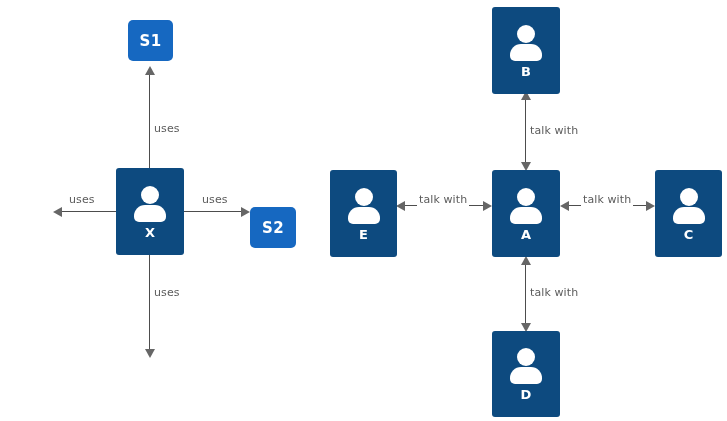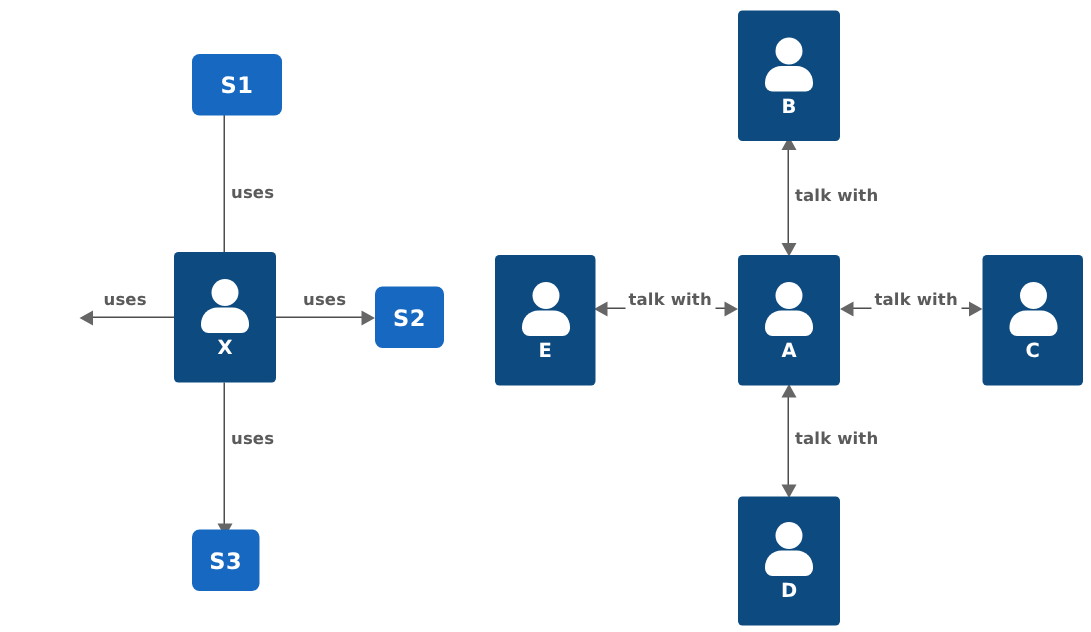--- a/index.html
+++ b/index.html
@@ -101,21 +101,21 @@
   }
   .arrow-down {
     border-left: 5px solid transparent;
     border-right: 5px solid transparent;
     border-top: 9px solid #666666;
   }
   .edge-label {
     position: absolute;
     color: #5b5b5b;
     font-size: 11px;
-    font-weight: bold;
+    font-weight: normal;
     white-space: nowrap;
     background: #ffffff;
     padding: 0 2px;
     letter-spacing: 0.1px;
   }
 </style>
 </head>
 <body>
 
 <div id="canvas">
@@ -129,32 +129,29 @@
   <div class="edge-label" style="left:152px; top:286px;">uses</div>
 
   <div class="edge-line edge-h" style="left:61px; top:211px; width:55px;"></div>
   <div class="arrowhead arrow-left" style="left:53px; top:207px;"></div>
   <div class="edge-label" style="left:67px; top:193px;">uses</div>
 
   <div class="edge-line edge-h" style="left:184px; top:211px; width:58px;"></div>
   <div class="arrowhead arrow-right" style="left:241px; top:207px;"></div>
   <div class="edge-label" style="left:200px; top:193px;">uses</div>
 
-  <div class="node node-service" style="left:128px; top:36px; width:60px; height:41px;">
+  <div class="node node-service" style="left:128px; top:20px; width:45px; height:41px;">
     <span>S1</span>
   </div>
 
 
-  <div class="node node-service" style="left:250px; top:191px; width:46px; height:41px;">
+  <div class="node node-service" style="left:250px; top:207px; width:46px; height:41px;">
     <span>S2</span>
   </div>
 
-  <div class="node node-service" style="left:128px; top:353px; width:45px; height:41px;">
-    <span>S3</span>
-  </div>
 
   <div class="node node-person" style="left:116px; top:168px; width:68px; height:87px;">
     <div class="person-icon">
       <div class="head"></div>
       <div class="body"></div>
     </div>
     <div class="node-label">X</div>
   </div>
 
   <div class="edge-line edge-v" style="left:525px; top:98px; height:66px;"></div>

